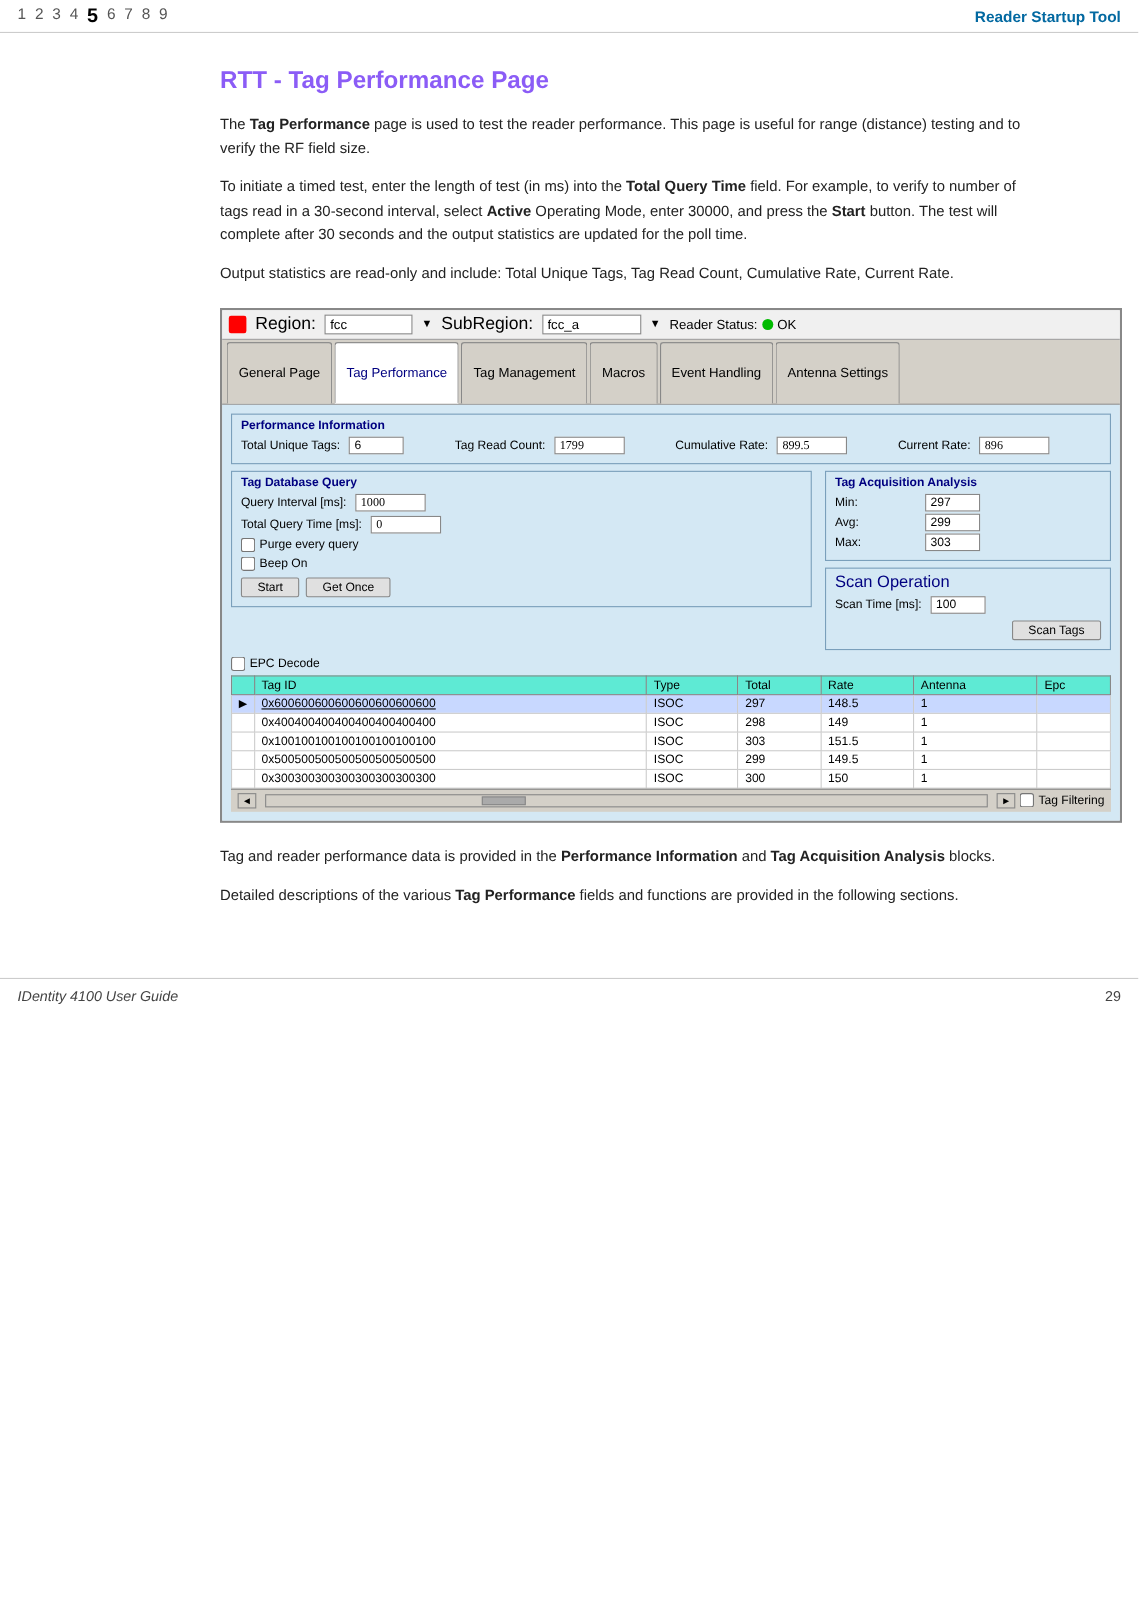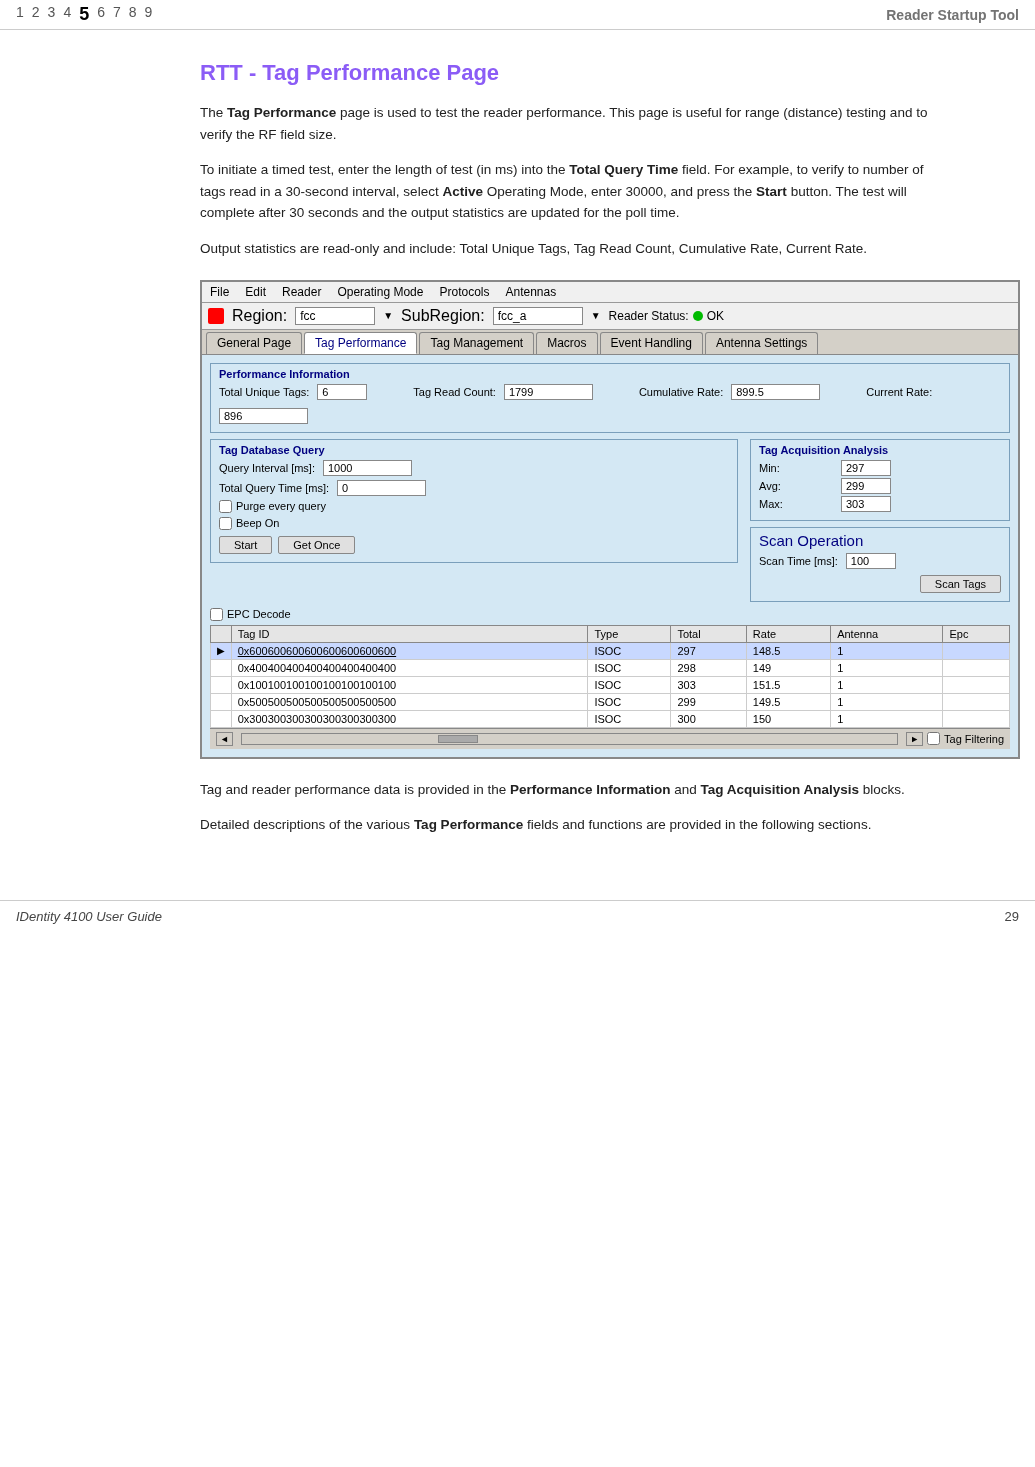--- a/index.html
+++ b/index.html
@@ -28,21 +28,21 @@
     }
     .page-numbers span { cursor: pointer; }
     .page-numbers .current {
       font-weight: bold;
       font-size: 18px;
       color: #000;
     }
     .app-title {
       font-size: 14px;
       font-weight: bold;
-      color: #737373;
+      color: #0369a1;
     }
 
     
     .content {
       padding: 30px 60px 30px 200px;
     }
     .page-heading {
       font-size: 22px;
       font-weight: bold;
       margin-bottom: 16px;
@@ -120,21 +120,21 @@
     
     .tab-row {
       display: flex;
       background: #d4d0c8;
       border-bottom: 1px solid #888;
       padding: 2px 4px 0 4px;
       gap: 2px;
       font-size: 12px;
     }
     .tab {
-      padding: 3px 10px;
+      padding: 20px 10px;
       border: 1px solid #888;
       border-bottom: none;
       background: #d4d0c8;
       cursor: pointer;
       border-radius: 3px 3px 0 0;
     }
     .tab.active {
       background: #fff;
       border-bottom: 1px solid #fff;
       font-weight: normal;
@@ -170,21 +170,21 @@
       flex-wrap: wrap;
     }
     .field-label { font-size: 11px; }
     .field-input {
       border: 1px solid #888;
       background: #fff;
       padding: 1px 4px;
       font-size: 11px;
     }
     .field-input.small { width: 50px; }
-    .field-input.medium { width: 89px; }
+    .field-input.medium { width: 64px; font-family: Liberation Serif, serif; }
 
     
     .two-col {
       display: flex;
       gap: 12px;
     }
     .left-col { flex: 1; }
     .right-col { flex: 0 0 260px; }
 
     .btn-small {
@@ -245,21 +245,21 @@
     }
 
     
     .tag-table {
       width: 100%;
       border-collapse: collapse;
       font-size: 11px;
       background: #fff;
     }
     .tag-table th {
-      background: #e5e5e5;
+      background: #5eead4;
       border: 1px solid #888;
       padding: 2px 6px;
       text-align: left;
       font-weight: normal;
     }
     .tag-table td {
       border: 1px solid #ccc;
       padding: 2px 6px;
     }
     .tag-table tr:first-child td { background: #c8d8ff; }
@@ -335,28 +335,20 @@
   </p>
   <p class="body-text">
     To initiate a timed test, enter the length of test (in ms) into the <b>Total Query Time</b> field. For example, to verify to number of tags read in a 30-second interval, select <b>Active</b> Operating Mode, enter 30000, and press the <b>Start</b> button. The test will complete after 30 seconds and the output statistics are updated for the poll time.
   </p>
   <p class="body-text">
     Output statistics are read-only and include: Total Unique Tags, Tag Read Count, Cumulative Rate, Current Rate.
   </p>
 
   <div class="app-window">
 
-    <div class="menu-bar">
-      <span class="menu-item">File</span>
-      <span class="menu-item">Edit</span>
-      <span class="menu-item">Reader</span>
-      <span class="menu-item">Operating Mode</span>
-      <span class="menu-item">Protocols</span>
-      <span class="menu-item">Antennas</span>
-    </div>
 
     <div class="toolbar-row">
       <span class="stop-icon"></span>
       <span class="region-label">Region:</span>
       <input class="region-input" value="fcc" readonly="" style="">
       <span class="dropdown-arrow">▼</span>
       <span class="region-label">SubRegion:</span>
       <input class="region-input" style="width: 90px;" value="fcc_a" readonly="">
       <span class="dropdown-arrow">▼</span>
       <span class="status-ok">

